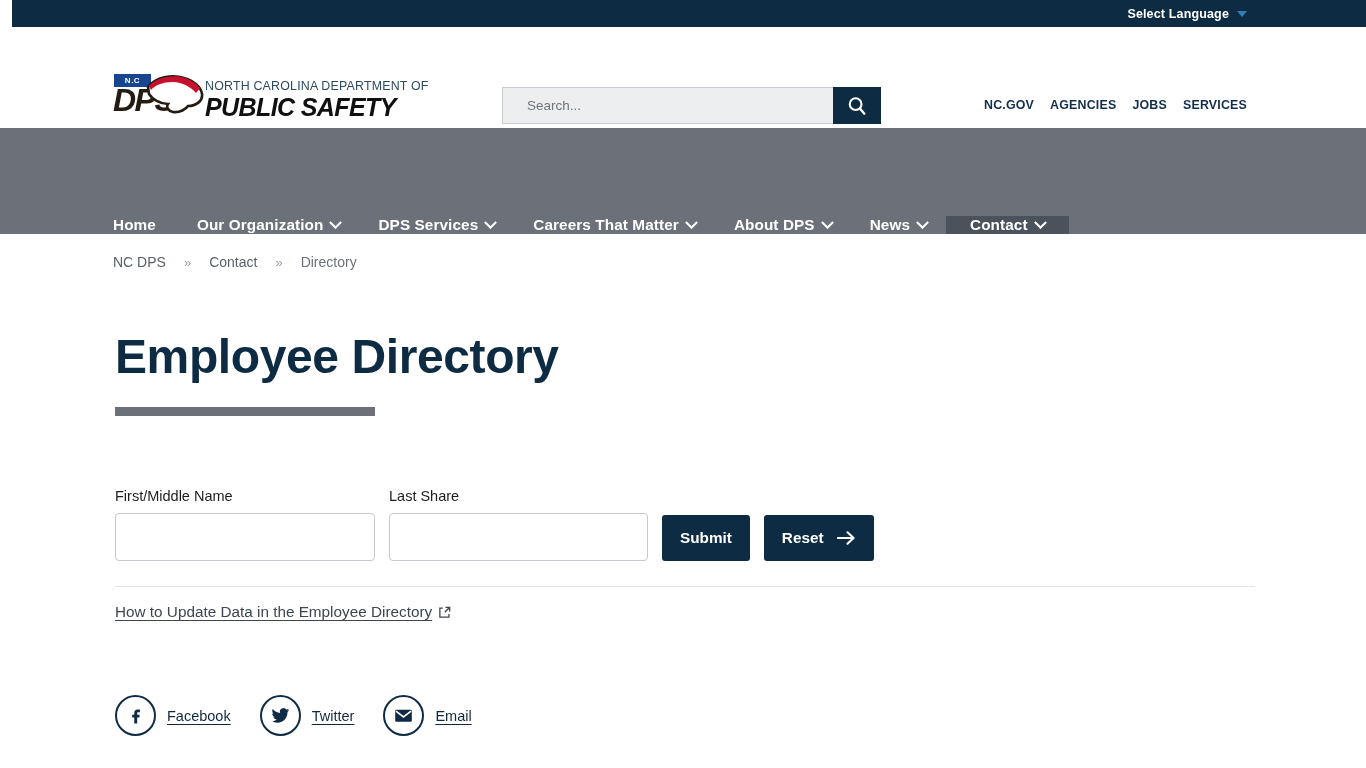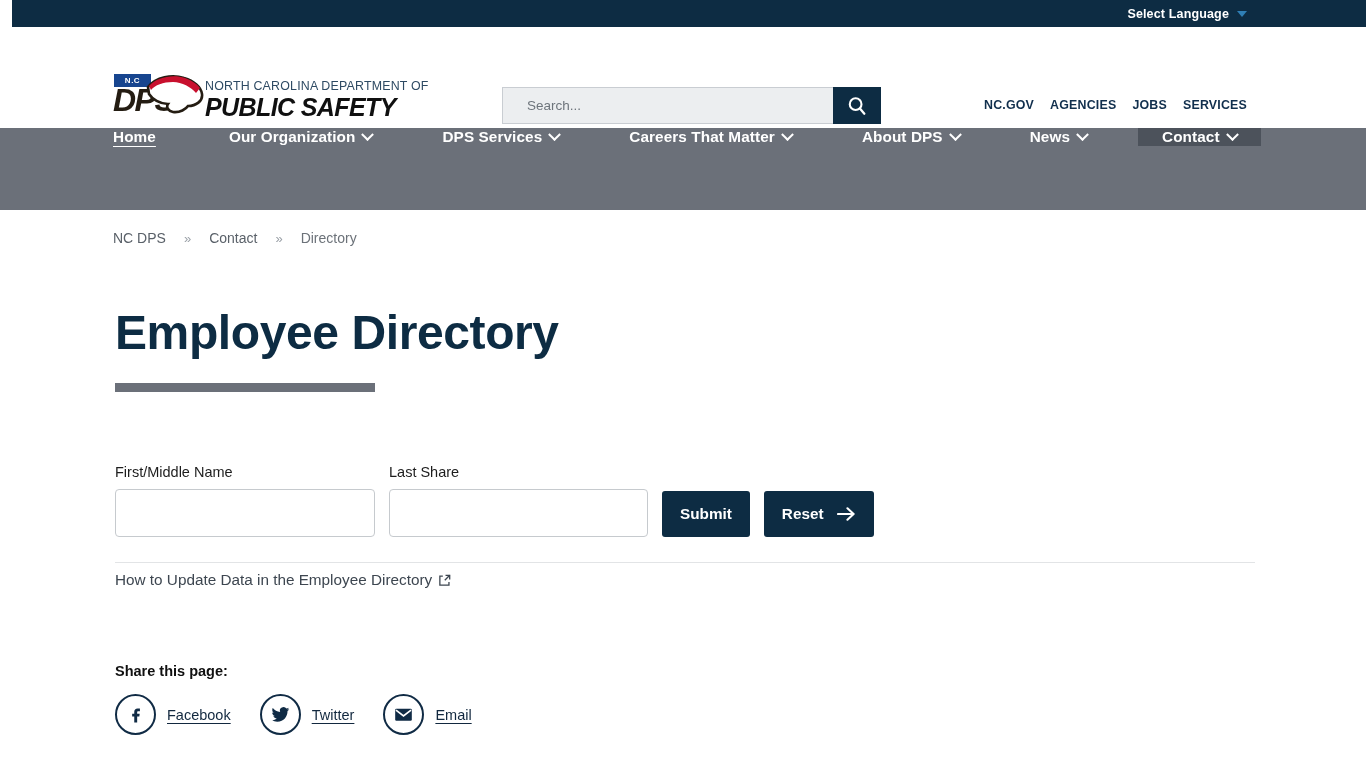--- a/index.html
+++ b/index.html
@@ -156,26 +156,25 @@
     font-size: 12.4px;
     font-weight: bold;
     letter-spacing: .2px;
     text-decoration: none;
     cursor: pointer;
     white-space: nowrap;
   }
 
   
   .main-nav {
-    height: 82px;
+    height: 106px;
     background: #6b7079;
     display: flex;
-    align-items: flex-start;
+    align-items: flex-end;
     padding-left: 113px;
-    gap: 32px;
   }
   .nav-item {
     display: flex;
     align-items: center;
     gap: 8px;
     padding: 0 19px;
     color: #ffffff;
     font-size: 15.3px;
     font-weight: bold;
     letter-spacing: .1px;
@@ -270,23 +269,24 @@
     margin-top: 25px;
     width: 1140px;
     height: 1px;
     background: #e2e4e6;
   }
 
   .update-link {
     display: inline-flex;
     align-items: flex-start;
     gap: 6px;
-    margin-top: 8px;
+    margin-top: 16px;
     font-size: 15.3px;
     color: #3d4650;
+    text-decoration: underline;
     text-underline-offset: 3px;
     cursor: pointer;
   }
 
   
   .share-block { margin-top: 74px; }
   .share-title {
     font-size: 14.5px;
     font-weight: bold;
     color: #101010;
@@ -436,21 +436,20 @@
   <a class="update-link">
     <span>How to Update Data in the Employee Directory</span>
     <svg width="13" height="13" viewBox="0 0 14 14" style="margin-top:3px">
       <path d="M5.2 2.2 H2 V12 H11.8 V8.6" fill="none" stroke="#3d4650" stroke-width="1.4"></path>
       <polyline points="8.1,1.4 12.6,1.4 12.6,5.9" fill="none" stroke="#3d4650" stroke-width="1.4"></polyline>
       <line x1="12.6" y1="1.4" x2="7.3" y2="6.7" stroke="#3d4650" stroke-width="1.4"></line>
     </svg>
   </a>
 
   <section class="share-block">
-    <div class="share-title">Share this page:</div>
     <div class="share-row">
 
       <a class="share-item">
         <span class="share-circle">
           <svg width="20" height="20" viewBox="0 0 24 24">
             <path d="M14.6 7.6h2.1V4.3h-2.8c-2.5 0-4 1.6-4 4.1v2.2H7.4v3.3h2.5V21h3.5v-7.1h2.6l.4-3.3h-3v-1.7c0-.8.4-1.3 1.2-1.3z" fill="#102b45"></path>
           </svg>
         </span>
         <span class="share-label">Facebook</span>
       </a>

